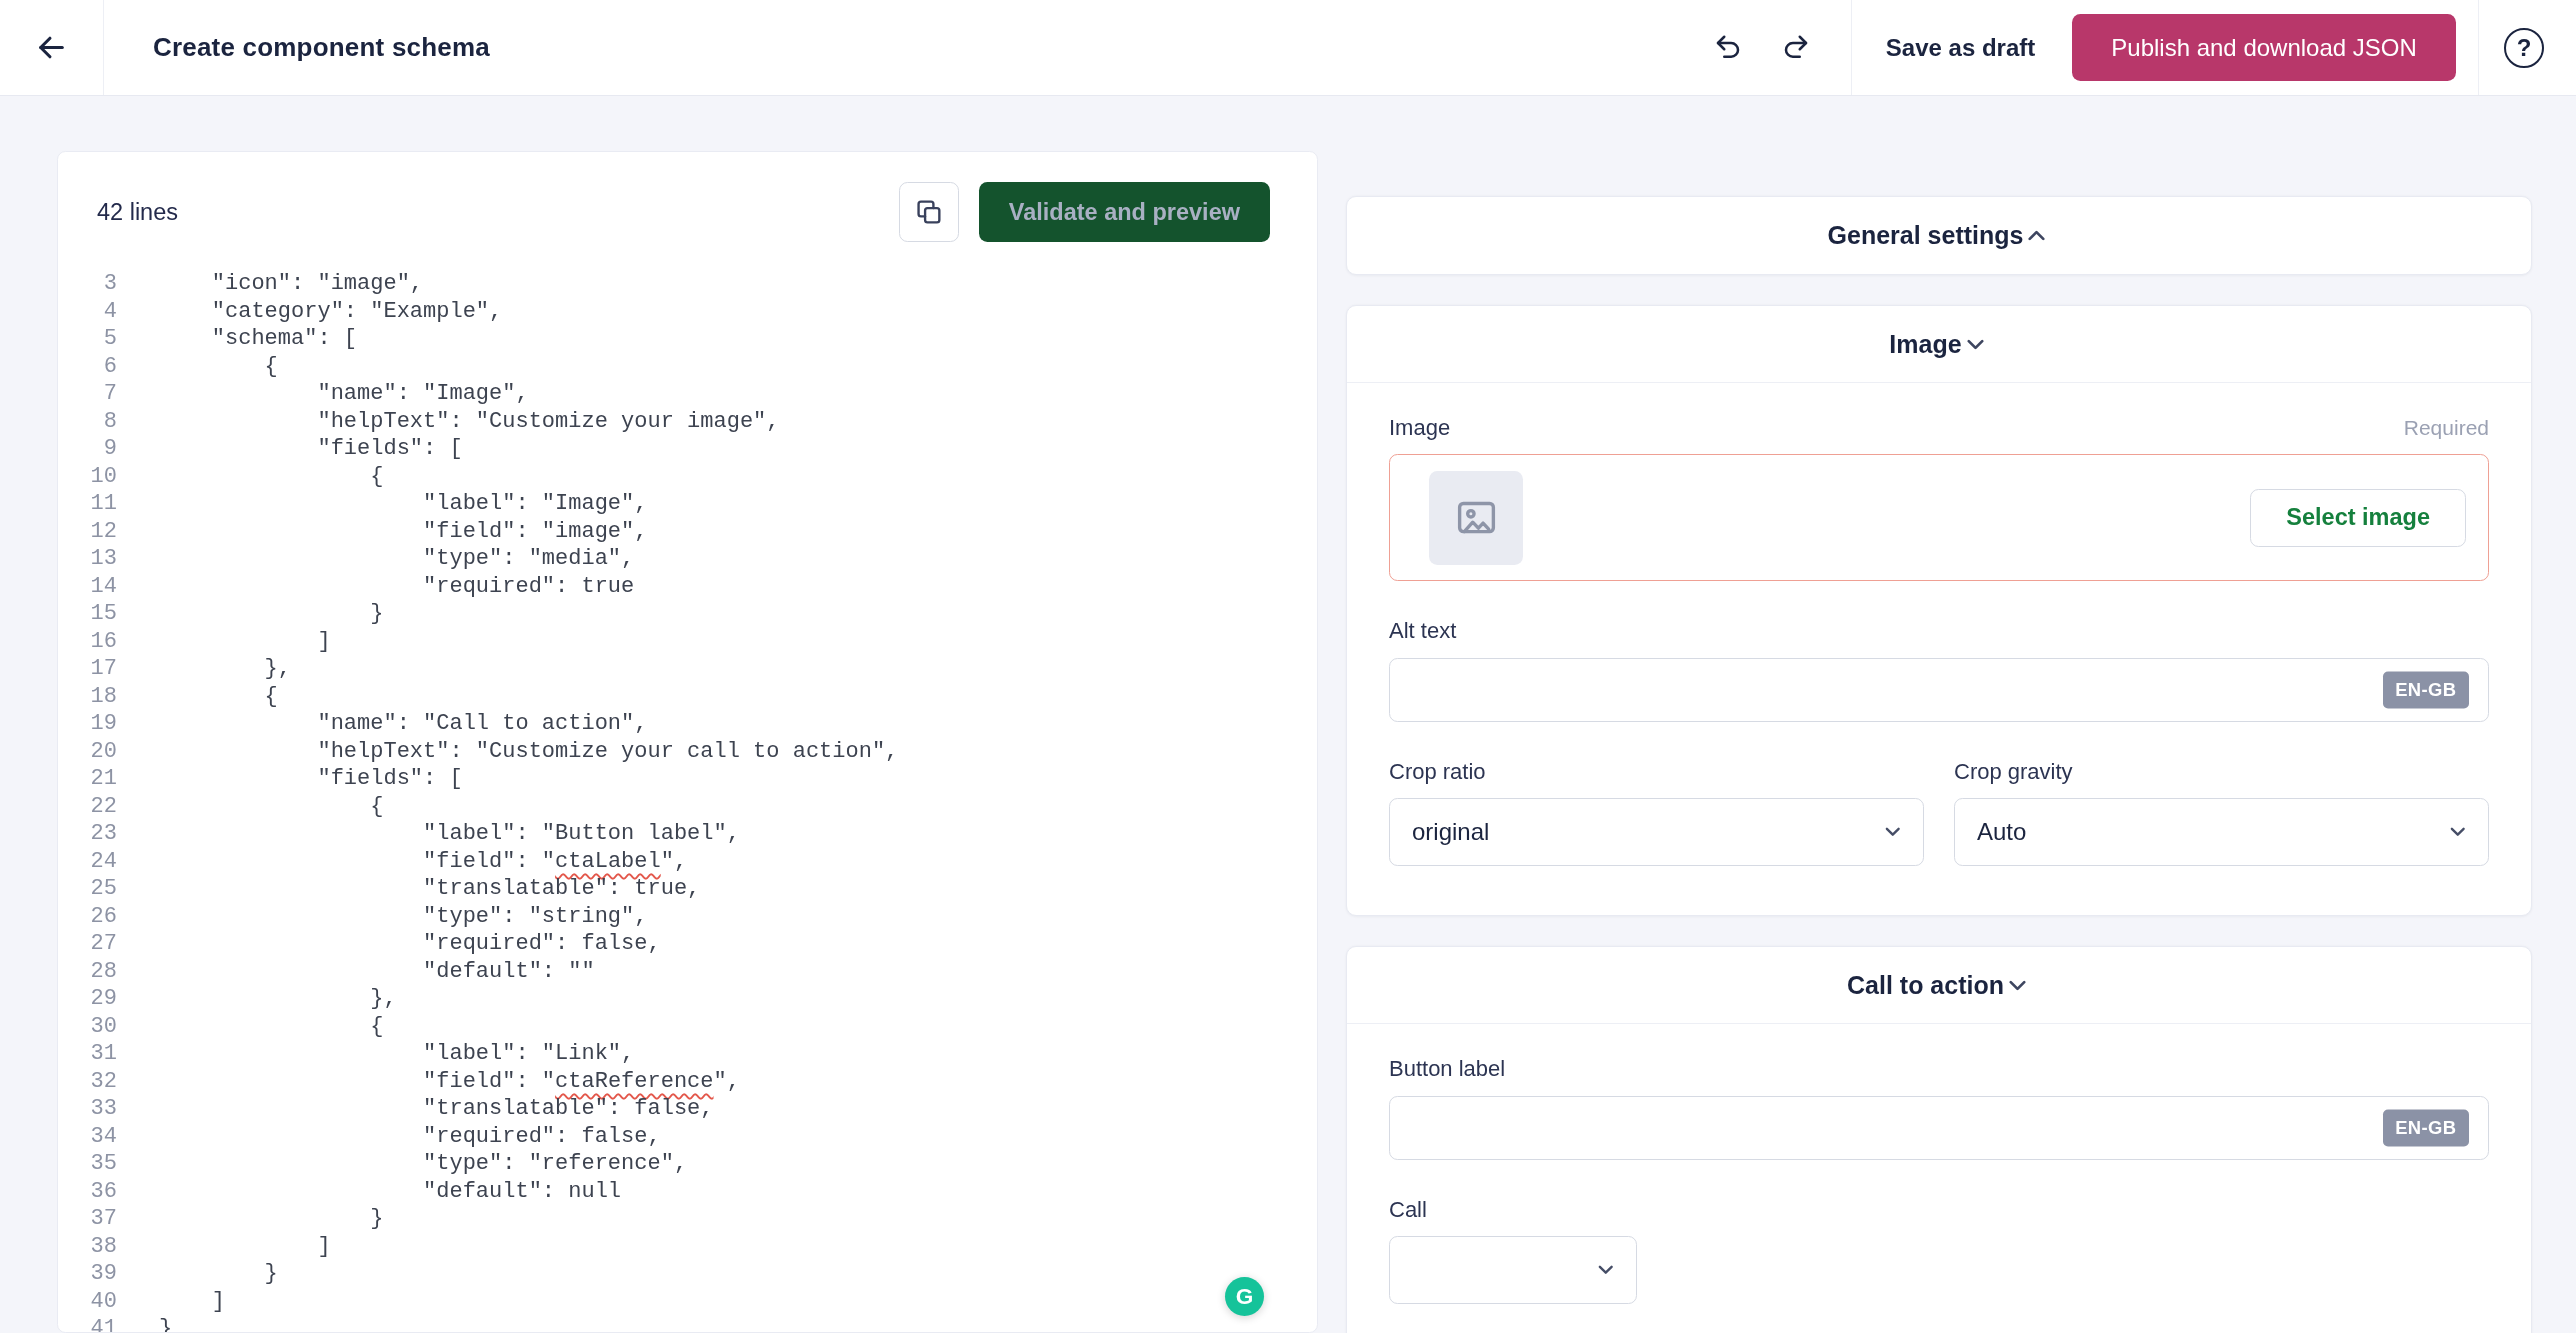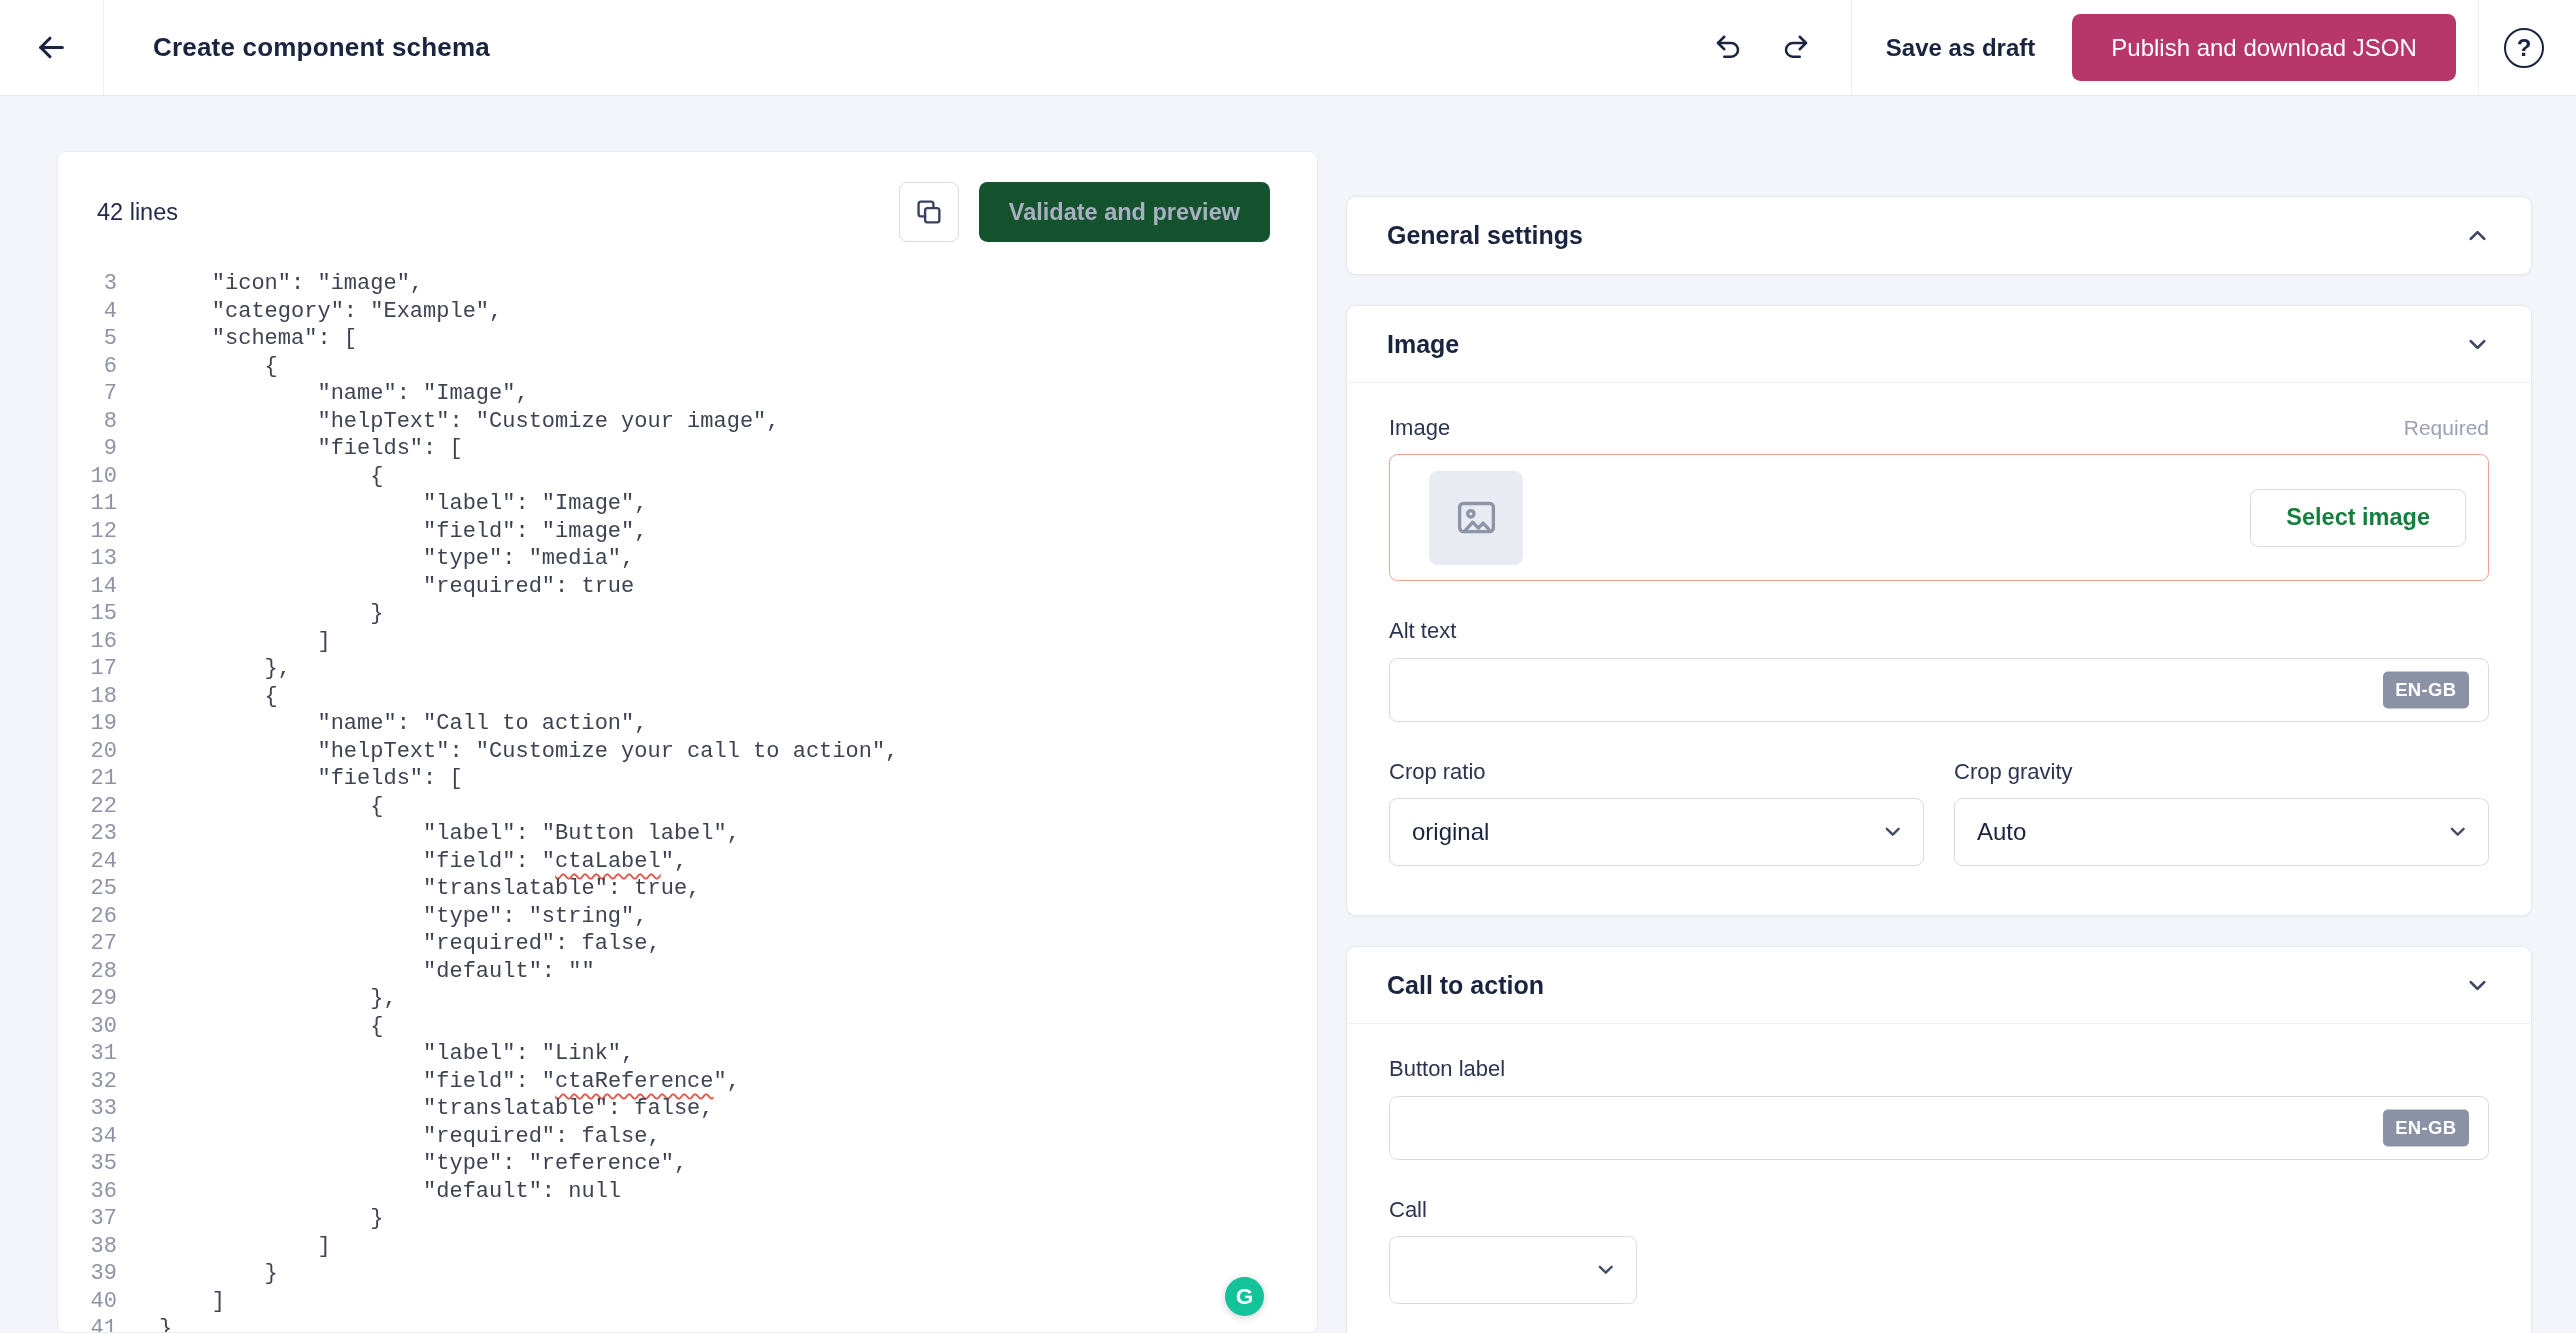--- a/index.html
+++ b/index.html
@@ -40,21 +40,21 @@
   .code-area { padding-top:10px; font-family:"Liberation Mono", monospace; font-size:22px; line-height:27.5px; }
   .code-line { display:flex; min-height:27.5px; }
   .ln { width:59px; text-align:right; color:#8d93a4; flex:none; }
   .code-text { margin-left:42px; white-space:pre; color:#3d4350; }
   .squiggle { text-decoration-line:underline; text-decoration-style:wavy; text-decoration-color:#e3574b; text-decoration-thickness:1.7px; text-underline-offset:5.9px; }
   .grammarly { position:absolute; left:1167px; top:1125px; width:39px; height:39px; border-radius:50%; background:#15c39a; color:#fff; display:flex; align-items:center; justify-content:center; font-size:22.6px; font-weight:700; box-shadow:0 1.7px 8.4px rgba(0,0,0,.18); }
 
   
   .settings-col { flex:1; margin-top:45px; display:flex; flex-direction:column; gap:30px; min-width:0; }
   .card { background:#fff; border:0.8px solid #e8eaf2; border-radius:10px; box-shadow:0 0.8px 2.5px rgba(27,36,63,.05); flex:none; }
-  .card-header { height:77px; padding:8px 40px; display:flex; align-items:center; justify-content:space-between; background:none; border:none; width:100%; }
+  .card-header { height:77px; padding:8px 40px; display:flex; align-items:center; justify-content:center; background:none; border:none; width:100%; }
   .card-header h2 { font-size:25px; font-weight:700; color:#1b243f; }
   .chevron { width:27px; height:27px; color:#3e4660; flex:none; }
   .card.has-body .card-header { border-bottom:0.8px solid #edeff5; }
   .card-body { padding:32px 42px 49px; }
   .field { margin-bottom:37px; }
   .field:last-child { margin-bottom:0; }
   .label-row { display:flex; justify-content:space-between; align-items:center; margin-bottom:13.4px; }
   .field-label { display:block; font-size:22px; color:#2c3452; font-weight:500; margin-bottom:13.4px; }
   .label-row .field-label { margin-bottom:0; }
   .required { font-size:21px; color:#9ba1b3; }

